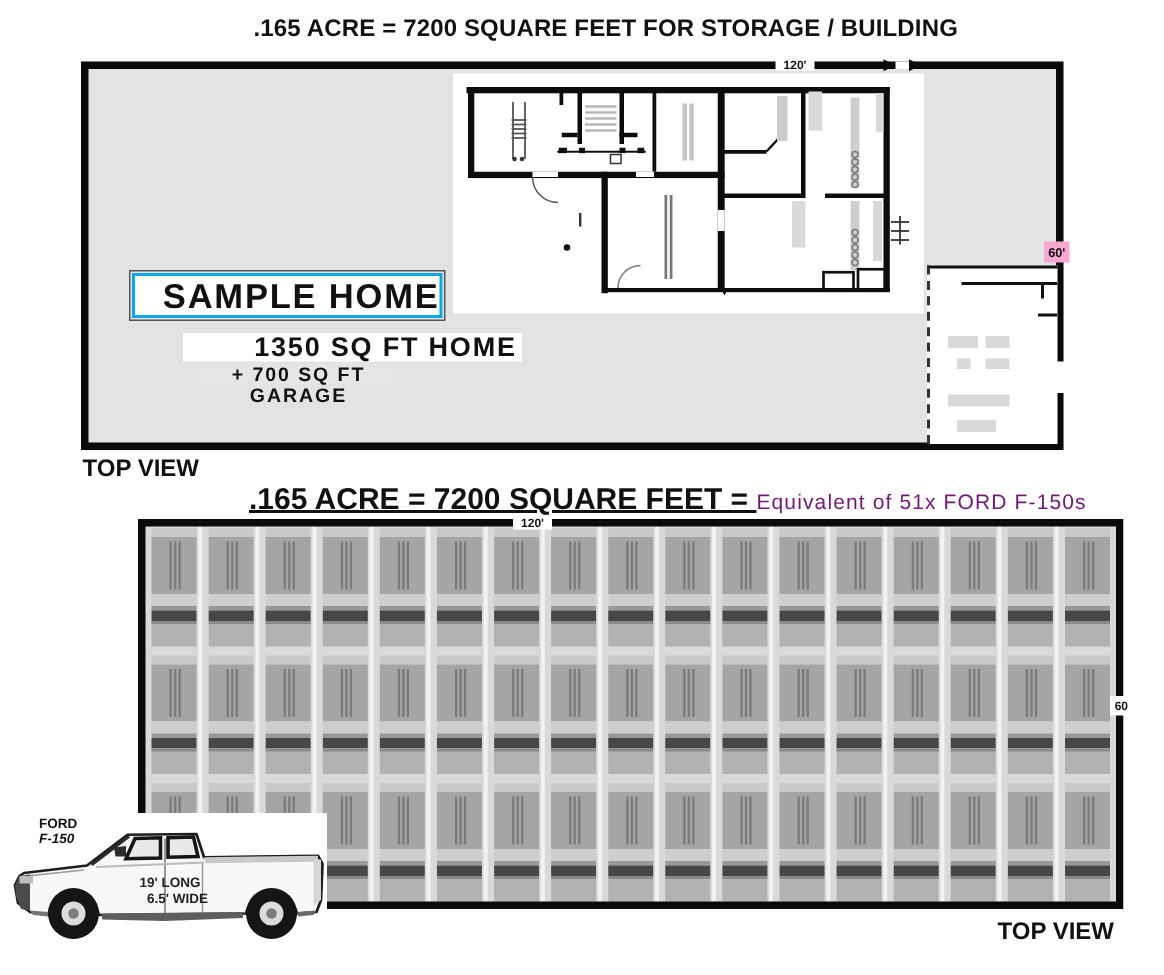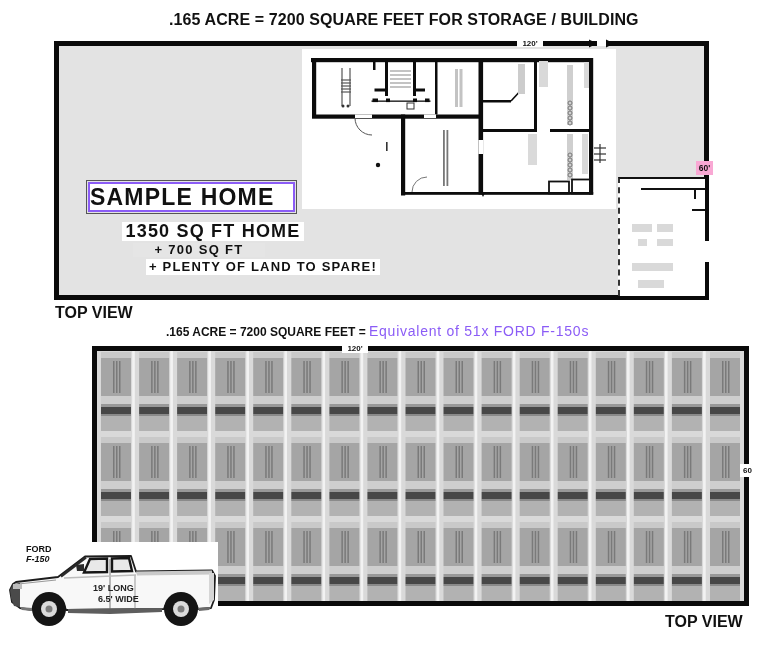--- a/index.html
+++ b/index.html
@@ -186,32 +186,31 @@
   <rect x="96" y="98" width="1.6" height="9" fill="#333"></rect>
 
   <g stroke="#333" stroke-width="1.2" fill="none">
     <line x1="304" y1="104" x2="316" y2="104"></line>
     <line x1="304" y1="110" x2="316" y2="110"></line>
     <line x1="304" y1="116" x2="316" y2="116"></line>
     <line x1="310" y1="100" x2="310" y2="119"></line>
   </g>
 </svg>
 
-<div class="abs b" style="left:88px;top:182px;width:207px;height:30px;background:#fff;border:2px solid #8b5cf6;outline:1px solid #555;outline-offset:1px;box-sizing:border-box;font-size:23px;line-height:26px;text-align:left;letter-spacing:1.2px;white-space:nowrap;">SAMPLE HOME</div>
-
-<div class="abs b" style="left:122px;top:222px;width:182px;height:19px;background:#fff;font-size:18px;line-height:19px;text-align:center;letter-spacing:1.2px;white-space:nowrap;">1350 SQ FT HOME</div>
+<div class="abs b" style="left:88px;top:182px;width:207px;height:30px;background:#fff;border:2px solid #0ea5e9;outline:1px solid #555;outline-offset:1px;box-sizing:border-box;font-size:23px;line-height:26px;text-align:right;letter-spacing:1.2px;white-space:nowrap;">SAMPLE HOME</div>
+
+<div class="abs b" style="left:122px;top:222px;width:182px;height:19px;background:#fff;font-size:18px;line-height:19px;text-align:center;letter-spacing:1.2px;white-space:nowrap;padding-left:44px;">1350 SQ FT HOME</div>
 
 <div class="abs b" style="left:133px;top:243px;width:132px;height:14px;background:#e5e5e5;font-size:13px;line-height:14px;text-align:center;letter-spacing:1.3px;">+ 700 SQ FT GARAGE</div>
 
-<div class="abs b" style="left:146px;top:259px;width:234px;height:16px;background:#fff;font-size:13px;line-height:16px;text-align:center;letter-spacing:1.2px;white-space:nowrap;">+ PLENTY OF LAND TO SPARE!</div>
 
 <div class="abs b" style="left:55px;top:304px;font-size:16px;">TOP VIEW</div>
 
 <div class="abs" style="left:166px;top:322px;white-space:nowrap;">
-  <span class="b" style="font-size:12px;">.165 ACRE = 7200 SQUARE FEET = </span><span style="font-size:14px;color:#8b5cf6;letter-spacing:0.75px;">Equivalent of 51x FORD F-150s</span>
+  <span class="b" style="font-size:20px;text-decoration:underline;">.165 ACRE = 7200 SQUARE FEET = </span><span style="font-size:14px;color:#701a75;letter-spacing:0.75px;">Equivalent of 51x FORD F-150s</span>
 </div>
 
 <svg class="abs" style="left:92px;top:346px;" width="657" height="260" viewBox="0 0 657 260">
   <defs>
     <g id="truck">
       <rect x="0" y="0" width="30" height="6" fill="#c9c9c9"></rect>
       <rect x="0" y="6" width="30" height="38" fill="#a5a5a5"></rect>
       <rect x="12" y="9" width="1.5" height="32" fill="#7a7a7a"></rect>
       <rect x="15" y="9" width="1.5" height="32" fill="#7a7a7a"></rect>
       <rect x="18" y="9" width="1.5" height="32" fill="#7a7a7a"></rect>

